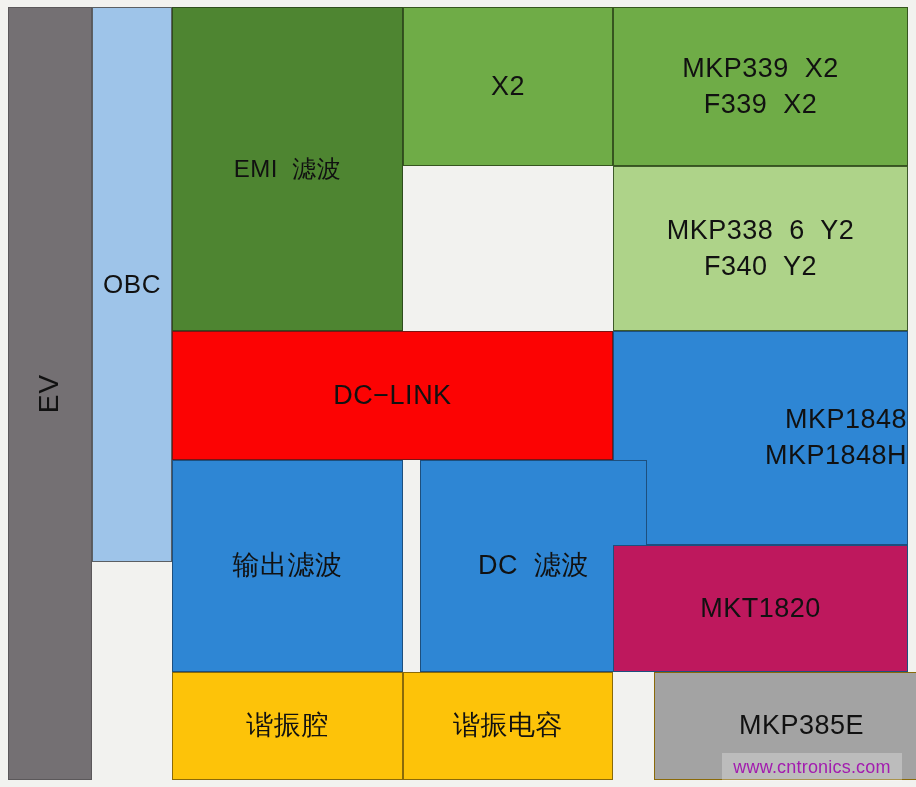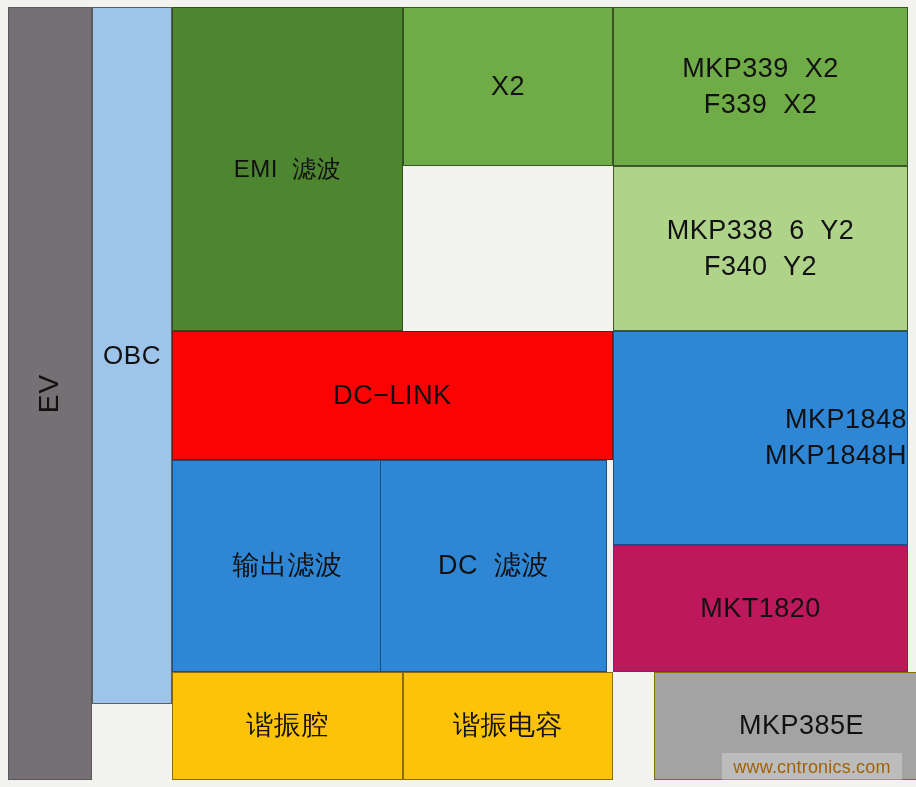--- a/index.html
+++ b/index.html
@@ -47,21 +47,21 @@
   .ev .rot {
     transform: rotate(-90deg);
     transform-origin: center center;
     font-size: 28px;
     letter-spacing: 1px;
   }
 
   
   .obc {
     left: 92px; top: 7px;
-    width: 80px; height: 697px;
+    width: 80px; height: 555px;
     background: #9ec4e9;
     border-color: #5b5f63;
     font-size: 26px;
   }
 
   
   .emi {
     left: 172px; top: 7px;
     width: 231px; height: 324px;
     background: #4e8531;
@@ -107,21 +107,21 @@
   }
 
   
   .out-filter {
     left: 172px; top: 460px;
     width: 231px; height: 212px;
     background: #2e86d4;
     border-color: #1d4f7e;
   }
   .dc-filter {
-    left: 380px; top: 460px;
+    left: 420px; top: 460px;
     width: 227px; height: 212px;
     background: #2e86d4;
     border-color: #1d4f7e;
   }
 
   
   .pn-dclink {
     left: 613px; top: 331px;
     width: 295px; height: 214px;
     background: #2e86d4;
@@ -160,21 +160,21 @@
   .watermark {
     position: absolute;
     left: 722px;
     top: 753px;
     width: 180px;
     height: 28px;
     display: flex;
     align-items: center;
     justify-content: center;
     background: rgba(255, 255, 255, 0.28);
-    color: #a16207;
+    color: #a21caf;
     font-size: 18px;
     letter-spacing: 0.2px;
     font-family: "Liberation Sans", "DejaVu Sans", sans-serif;
   }
 </style>
 </head>
 <body>
 
 <div id="diagram">
 

